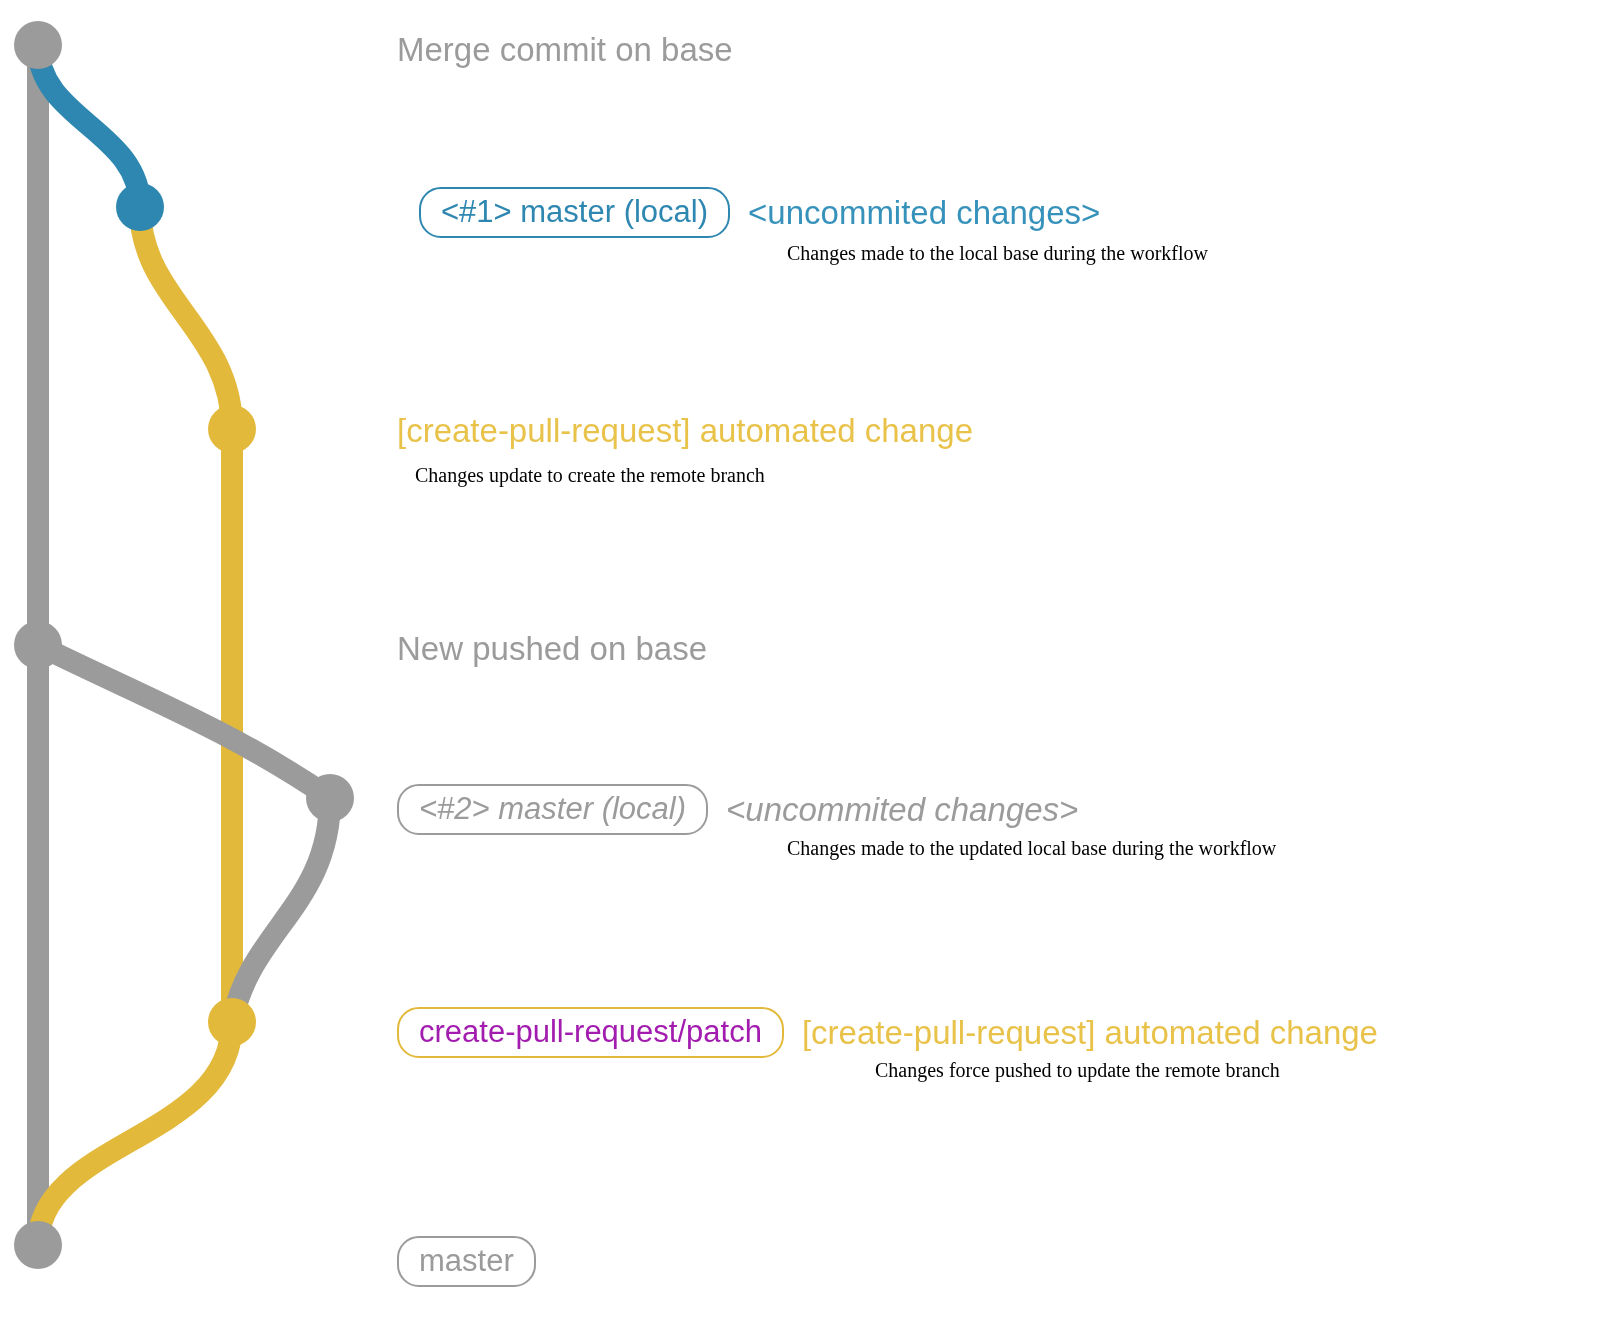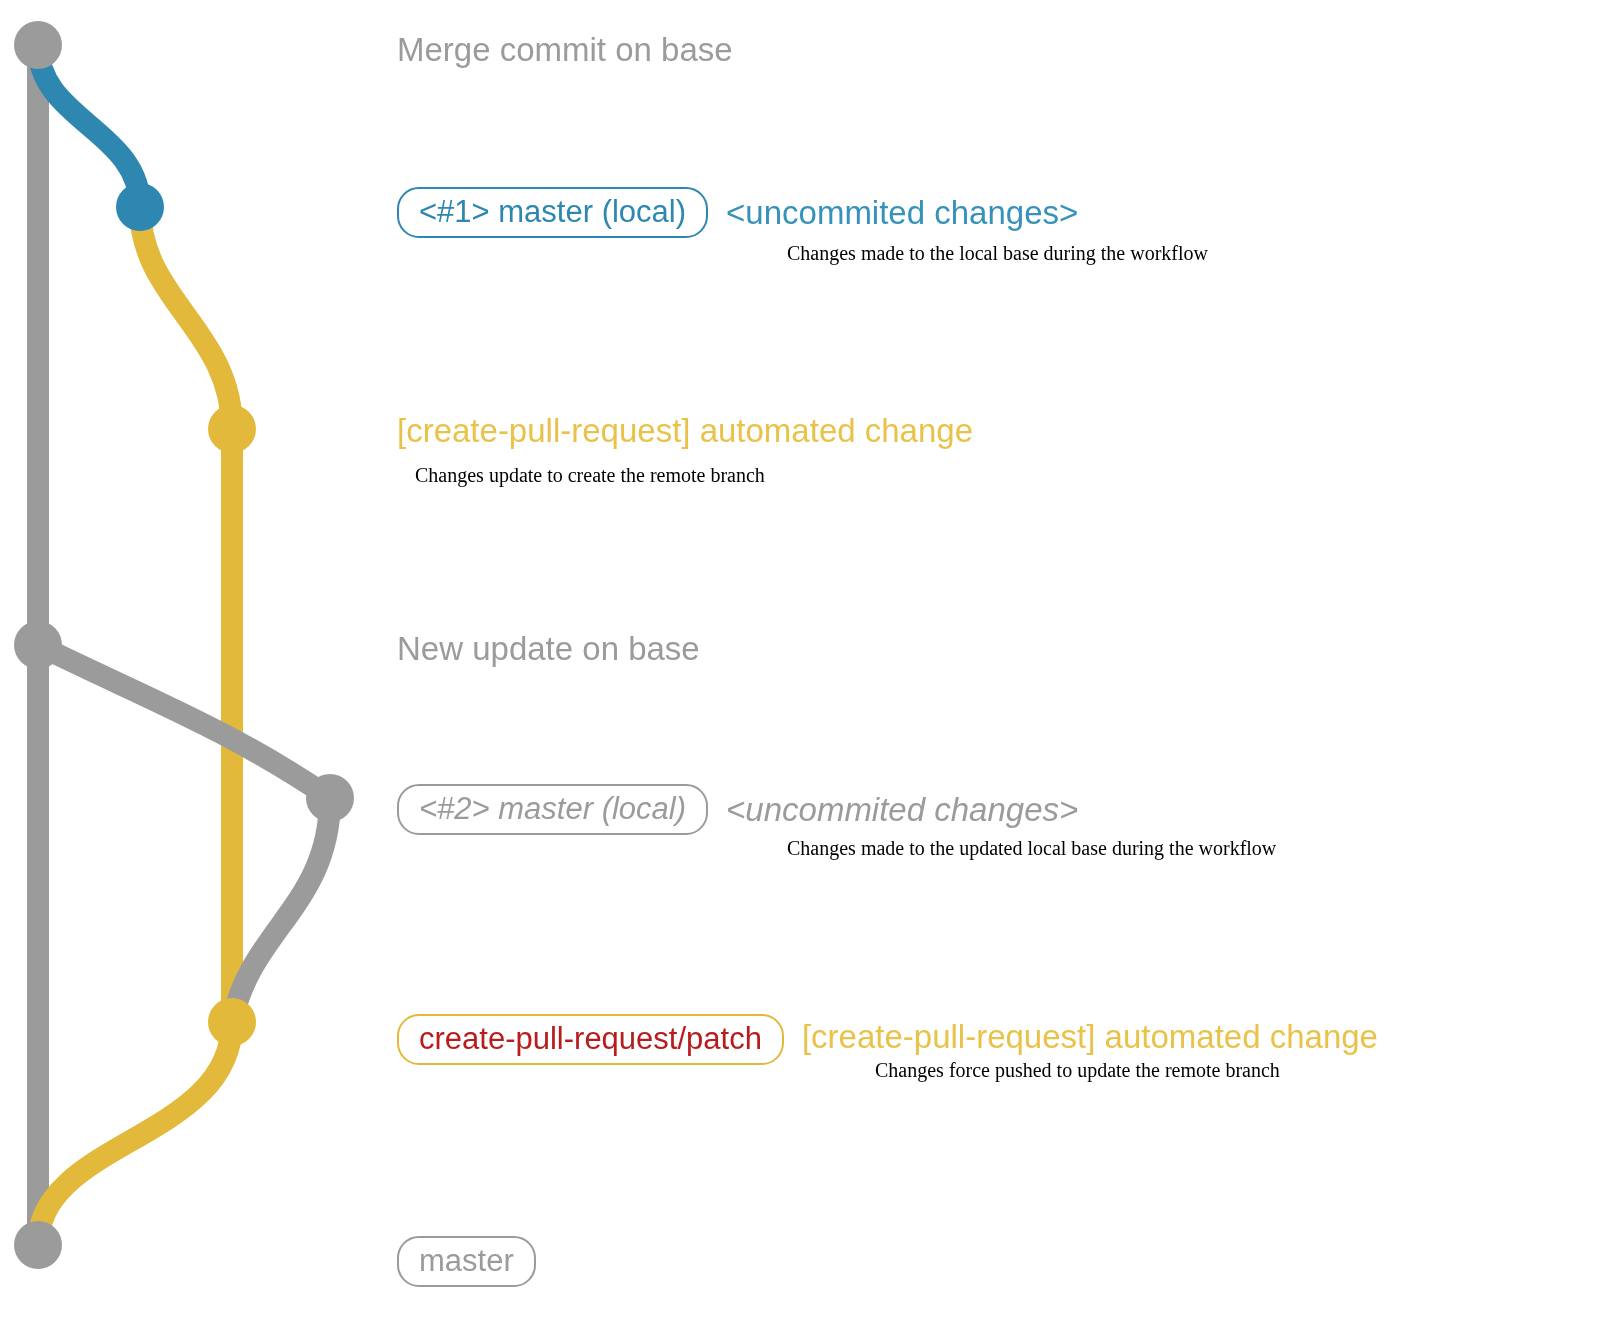--- a/index.html
+++ b/index.html
@@ -43,21 +43,21 @@
     border: 2px solid #9b9b9b;
     border-radius: 22px;
     padding: 7px 20px 9px 20px;
     font-size: 31px;
     line-height: 1;
     color: #9b9b9b;
     background: #ffffff;
     display: inline-block;
   }
   .pill.blue  { border-color: #2e87b0; color: #2e87b0; }
-  .pill.yellow{ border-color: #e3b93b; color: #b91c1c; margin-top: 7px; }
+  .pill.yellow{ border-color: #e3b93b; color: #a21caf; }
   .pill.gray  { border-color: #9b9b9b; color: #9b9b9b; }
 
   .headline {
     font-size: 33px;
     line-height: 1;
     color: #9b9b9b;
   }
   .headline.blue   { color: #3792bb; }
   .headline.yellow { color: #e9c24a; }
   .headline.gray   { color: #9b9b9b; }
@@ -100,33 +100,33 @@
   <circle cx="232" cy="1022" r="24" fill="#e3b93b"></circle>
   <circle cx="38" cy="1245" r="24" fill="#9b9b9b"></circle>
 </svg>
 
 <div class="labels-layer">
 
   <div class="row" style="left:397px; top:33px;">
     <span class="headline gray">Merge commit on base</span>
   </div>
 
-  <div class="row" style="left:397px; top:187px;">
+  <div class="row" style="left:419px; top:187px;">
     <span class="pill blue">&lt;#1&gt; master (local)</span>
     <span class="headline blue">&lt;uncommited changes&gt;</span>
   </div>
   <div class="desc" style="left:787px; top:243px;">Changes made to the local base during the workflow</div>
 
   <div class="row" style="left:397px; top:414px;">
     <span class="headline yellow">[create-pull-request] automated change</span>
   </div>
   <div class="desc" style="left:415px; top:465px;">Changes update to create the remote branch</div>
 
   <div class="row" style="left:397px; top:632px;">
-    <span class="headline gray">New update on base</span>
+    <span class="headline gray">New pushed on base</span>
   </div>
 
   <div class="row" style="left:397px; top:784px;font-style:italic;">
     <span class="pill gray">&lt;#2&gt; master (local)</span>
     <span class="headline gray">&lt;uncommited changes&gt;</span>
   </div>
   <div class="desc" style="left:787px; top:838px;">Changes made to the updated local base during the workflow</div>
 
   <div class="row" style="left:397px; top:1007px;">
     <span class="pill yellow">create-pull-request/patch</span>

